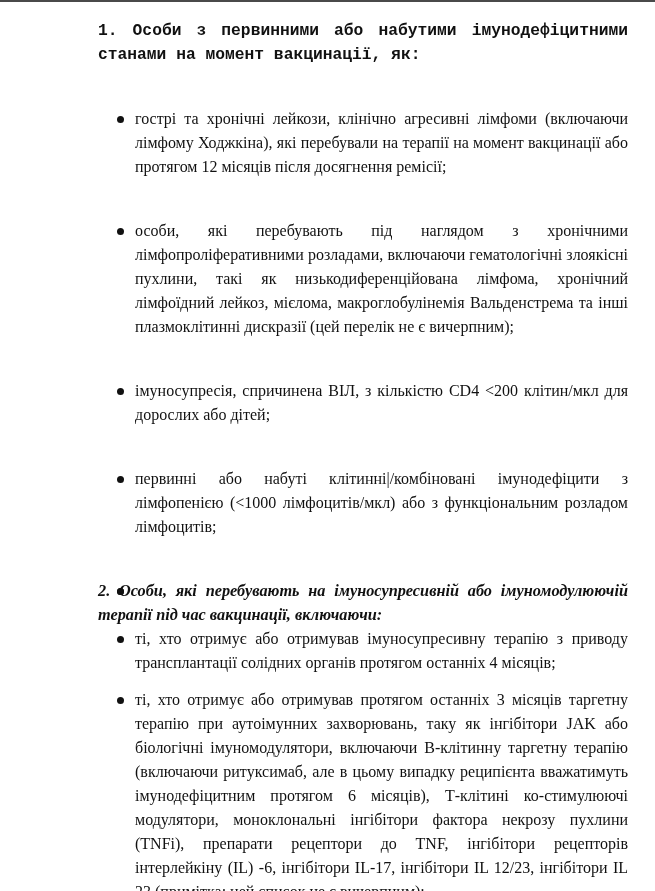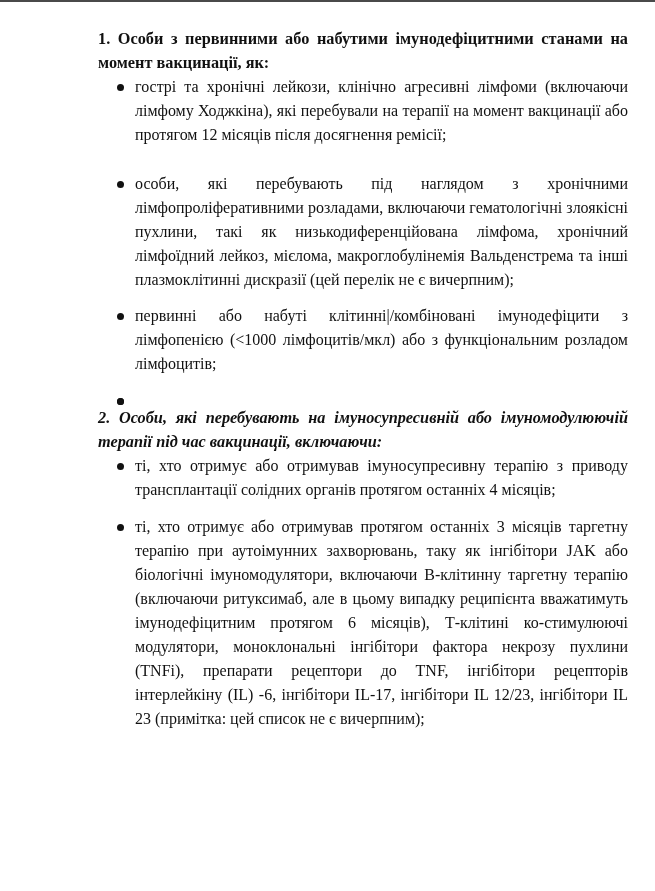--- a/index.html
+++ b/index.html
@@ -16,23 +16,23 @@
   }
   ul.list { list-style: none; margin: 0; padding: 0; }
   li.item {
     position: relative; padding-left: 37px;
     font-size: 16px; line-height: 24px; text-align: justify;
   }
   li.item .bullet {
     position: absolute; left: 19px; top: 9px; width: 7px; height: 7px;
     border-radius: 50%; background: #111111;
   }
-  .s1-heading { margin-top: 17px; }
+  .s1-heading { margin-top: 9px; font-family: Liberation Mono, monospace; }
   .s1-list { margin-top: 15px; }
-  .s1-list li.item { margin-bottom: 13px; }
+  .s1-list li.item { margin-bottom: 13px; margin-top: 40px; }
   .s1-list li.item.first { margin-bottom: 25px; }
   .s1-list li.item.second { margin-bottom: 12px; }
   .s2-heading { margin-top: 30px; font-style: italic; }
   .s2-list { margin-top: 3px; }
   .s2-list li.item { margin-bottom: 13px; }
 </style>
 </head>
 <body>
 
 <div class="topline"></div>
@@ -41,20 +41,24 @@
 
   <p class="heading s1-heading">1. Особи з первинними або набутими імунодефіцитними станами на момент вакцинації, як:</p>
   <ul class="list s1-list">
     <li class="item first">
       <span class="bullet"></span>
       <span>гострі та хронічні лейкози, клінічно агресивні лімфоми (включаючи лімфому Ходжкіна), які перебували на терапії на момент вакцинації або протягом 12 місяців після досягнення ремісії;</span>
     </li>
     <li class="item second">
       <span class="bullet"></span>
       <span>особи, які перебувають під наглядом з хронічними лімфопроліферативними розладами, включаючи гематологічні злоякісні пухлини, такі як низькодиференційована лімфома, хронічний лімфоїдний лейкоз, мієлома, макроглобулінемія Вальденстрема та інші плазмоклітинні дискразії (цей перелік не є вичерпним);</span>
+    </li>
+    <li class="item">
+      <span class="bullet"></span>
+      <span>імуносупресія, спричинена ВІЛ, з кількістю CD4 &lt;200 клітин/мкл для дорослих або дітей;</span>
     </li>
     <li class="item">
       <span class="bullet"></span>
       <span>первинні або набуті клітинні|/комбіновані імунодефіцити з лімфопенією (&lt;1000 лімфоцитів/мкл) або з функціональним розладом лімфоцитів;</span>
     </li>
     <li class="item">
       <span class="bullet"></span>
     </li>
     <li class="item">
       <span class="bullet"></span>

